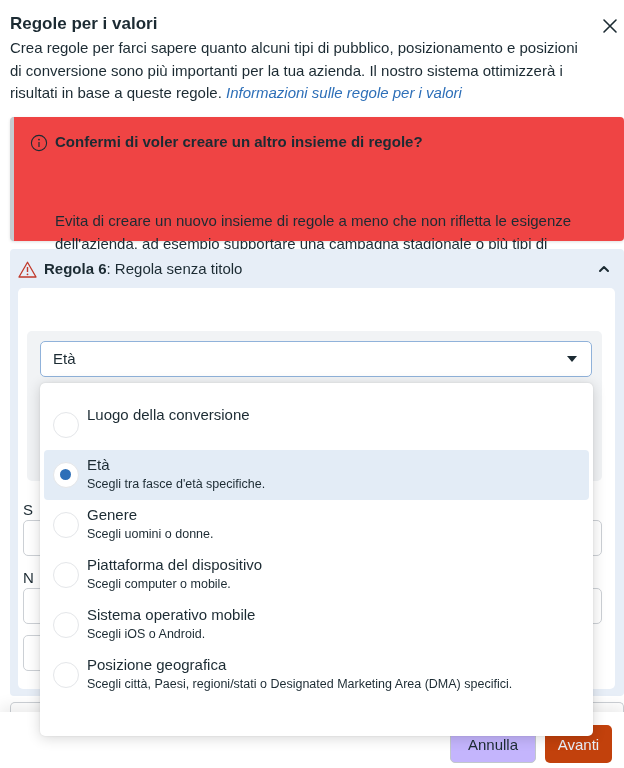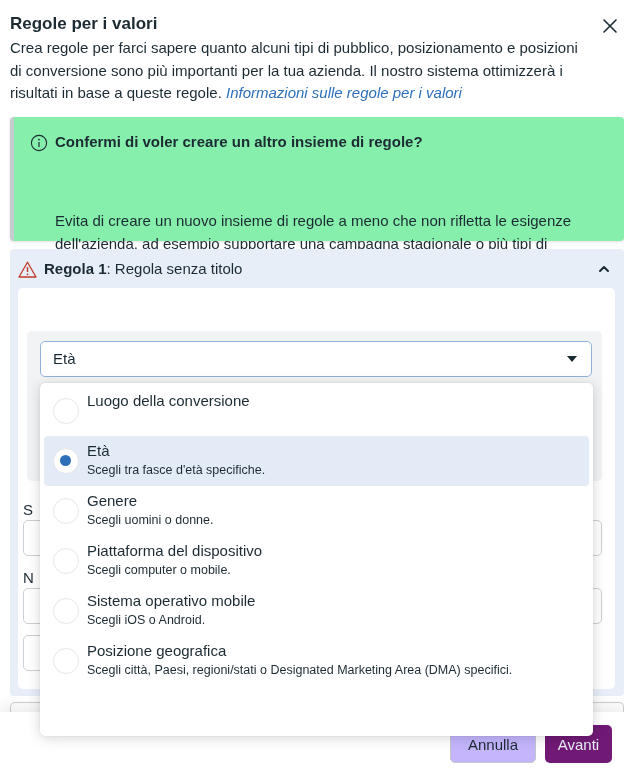--- a/index.html
+++ b/index.html
@@ -4,21 +4,21 @@
 <style>
   * { box-sizing: border-box; margin: 0; padding: 0; }
   html, body { width: 624px; height: 768px; overflow: hidden; background: #ffffff; }
   body { font-family: "Liberation Sans", sans-serif; color: #1c2b33; position: relative; }
 
   .dialog-title { position: absolute; left: 10px; top: 14px; font-size: 17px; font-weight: bold; color: #1c2b33; }
   .close-btn { position: absolute; left: 600px; top: 16px; width: 20px; height: 20px; cursor: pointer; }
   .desc { position: absolute; left: 10px; top: 37px; width: 575px; font-size: 15px; line-height: 22.5px; color: #1c2b33; }
   .desc a { color: #385898; color: #2d6fb8; text-decoration: none; font-style: italic; }
 
-  .info-box { position: absolute; left: 10px; top: 117px; width: 614px; height: 124px; background: #86efac;
+  .info-box { position: absolute; left: 10px; top: 117px; width: 614px; height: 124px; background: #ef4444;
     border-left: 4px solid #c6cbd0; border-radius: 4px; box-shadow: 0 1px 3px rgba(0,0,0,0.12); }
   .info-icon { position: absolute; left: 16px; top: 17px; width: 18px; height: 18px; }
   .info-title { position: absolute; left: 41px; top: 16px; font-size: 15px; font-weight: bold; color: #1c2b33; }
   .info-text { position: absolute; left: 41px; top: 44px; width: 545px; font-size: 15px; line-height: 23px; color: #1c2b33; margin-top: 48px; }
 
   .rule-panel { position: absolute; left: 10px; top: 249px; width: 614px; height: 447px; background: #e7eef7; border-radius: 4px; }
   .rule-header { position: absolute; left: 0; top: 0; width: 100%; height: 40px; cursor: pointer; }
   .warn-icon { position: absolute; left: 8px; top: 12px; width: 19px; height: 17px; }
   .rule-title { position: absolute; left: 34px; top: 11px; font-size: 15px; color: #1c2b33; }
   .rule-title b { font-weight: bold; }
@@ -37,25 +37,25 @@
     border: 1px solid #d6dade; border-radius: 5px; }
 
   .field-label { position: absolute; left: 5px; font-size: 15px; color: #1c2b33; }
   .bg-input { position: absolute; left: 5px; width: 579px; height: 36px; background: #fff; border: 1px solid #ccd0d5; border-radius: 5px; }
 
   .rule2-header { position: absolute; left: 10px; top: 702px; width: 614px; height: 30px; border: 1px solid #ccd0d5; border-bottom: none; border-radius: 5px 5px 0 0; background: #fff; }
 
   .footer-fade { position: absolute; left: 0; top: 712px; width: 624px; height: 56px; background: linear-gradient(#ffffff, #ffffff); box-shadow: 0 -6px 14px rgba(0,0,0,0.08); }
   .btn-cancel { position: absolute; left: 450px; top: 725px; width: 86px; height: 38px; background: #c4b5fd; border: 1px solid #c2c7cc;
     border-radius: 5px; font-size: 15px; color: #1c2b33; font-family: "Liberation Sans", sans-serif; cursor: pointer; }
-  .btn-next { position: absolute; left: 545px; top: 725px; width: 67px; height: 38px; background: #701a75; border: none;
+  .btn-next { position: absolute; left: 545px; top: 725px; width: 67px; height: 38px; background: #c2410c; border: none;
     border-radius: 5px; font-size: 15px; color: #e9f0f8; font-family: "Liberation Sans", sans-serif; }
 
   .dropdown { position: absolute; left: 40px; top: 383px; width: 553px; height: 353px; background: #fff; border-radius: 5px;
-    box-shadow: 0 2px 14px rgba(0,0,0,0.16), 0 0 2px rgba(0,0,0,0.1); padding: 3px 4px; }
+    box-shadow: 0 2px 14px rgba(0,0,0,0.16), 0 0 2px rgba(0,0,0,0.1); padding: 17px 4px; }
   .option { position: relative; height: 50px; border-radius: 4px; cursor: pointer; }
   .option.selected { background: #e3ecf6; }
   .radio { position: absolute; left: 9px; top: 12px; width: 26px; height: 26px; border-radius: 50%; border: 1.5px solid #e4e6e9; background: #fff; }
   .radio.checked::after { content: ""; position: absolute; left: 6px; top: 6px; width: 11px; height: 11px; border-radius: 50%; background: #2d6fb8; }
   .opt-label { position: absolute; left: 43px; top: 6px; font-size: 15px; color: #1c2b33; white-space: nowrap; }
   .opt-desc { position: absolute; left: 43px; top: 27px; font-size: 12.5px; color: #1c2b33; white-space: nowrap; }
 </style>
 </head>
 <body>
 
@@ -80,21 +80,21 @@
   <div class="info-text">Evita di creare un nuovo insieme di regole a meno che non rifletta le esigenze dell'azienda, ad esempio supportare una campagna stagionale o più tipi di obiettivi.</div>
 </div>
 
 <div class="rule-panel">
   <div class="rule-header">
     <svg class="warn-icon" viewBox="0 0 19 17">
       <path d="M9.5 1.2 L18 16 L1 16 Z" fill="none" stroke="#c0392b" stroke-width="1.3" stroke-linejoin="round"></path>
       <path d="M9.5 6 L9.5 11" stroke="#c0392b" stroke-width="1.4"></path>
       <circle cx="9.5" cy="13.3" r="0.9" fill="#c0392b"></circle>
     </svg>
-    <div class="rule-title"><b>Regola 1</b><span>: Regola senza titolo</span></div>
+    <div class="rule-title"><b>Regola 6</b><span>: Regola senza titolo</span></div>
     <svg class="chevron-up" viewBox="0 0 14 14">
       <path d="M3 9 L7 5 L11 9" fill="none" stroke="#1c2b33" stroke-width="2" stroke-linecap="round" stroke-linejoin="round"></path>
     </svg>
   </div>
 
   <div class="rule-card">
 
     <div class="criteria-box">
       <div class="select-field">
         <span class="select-value">Età</span>

